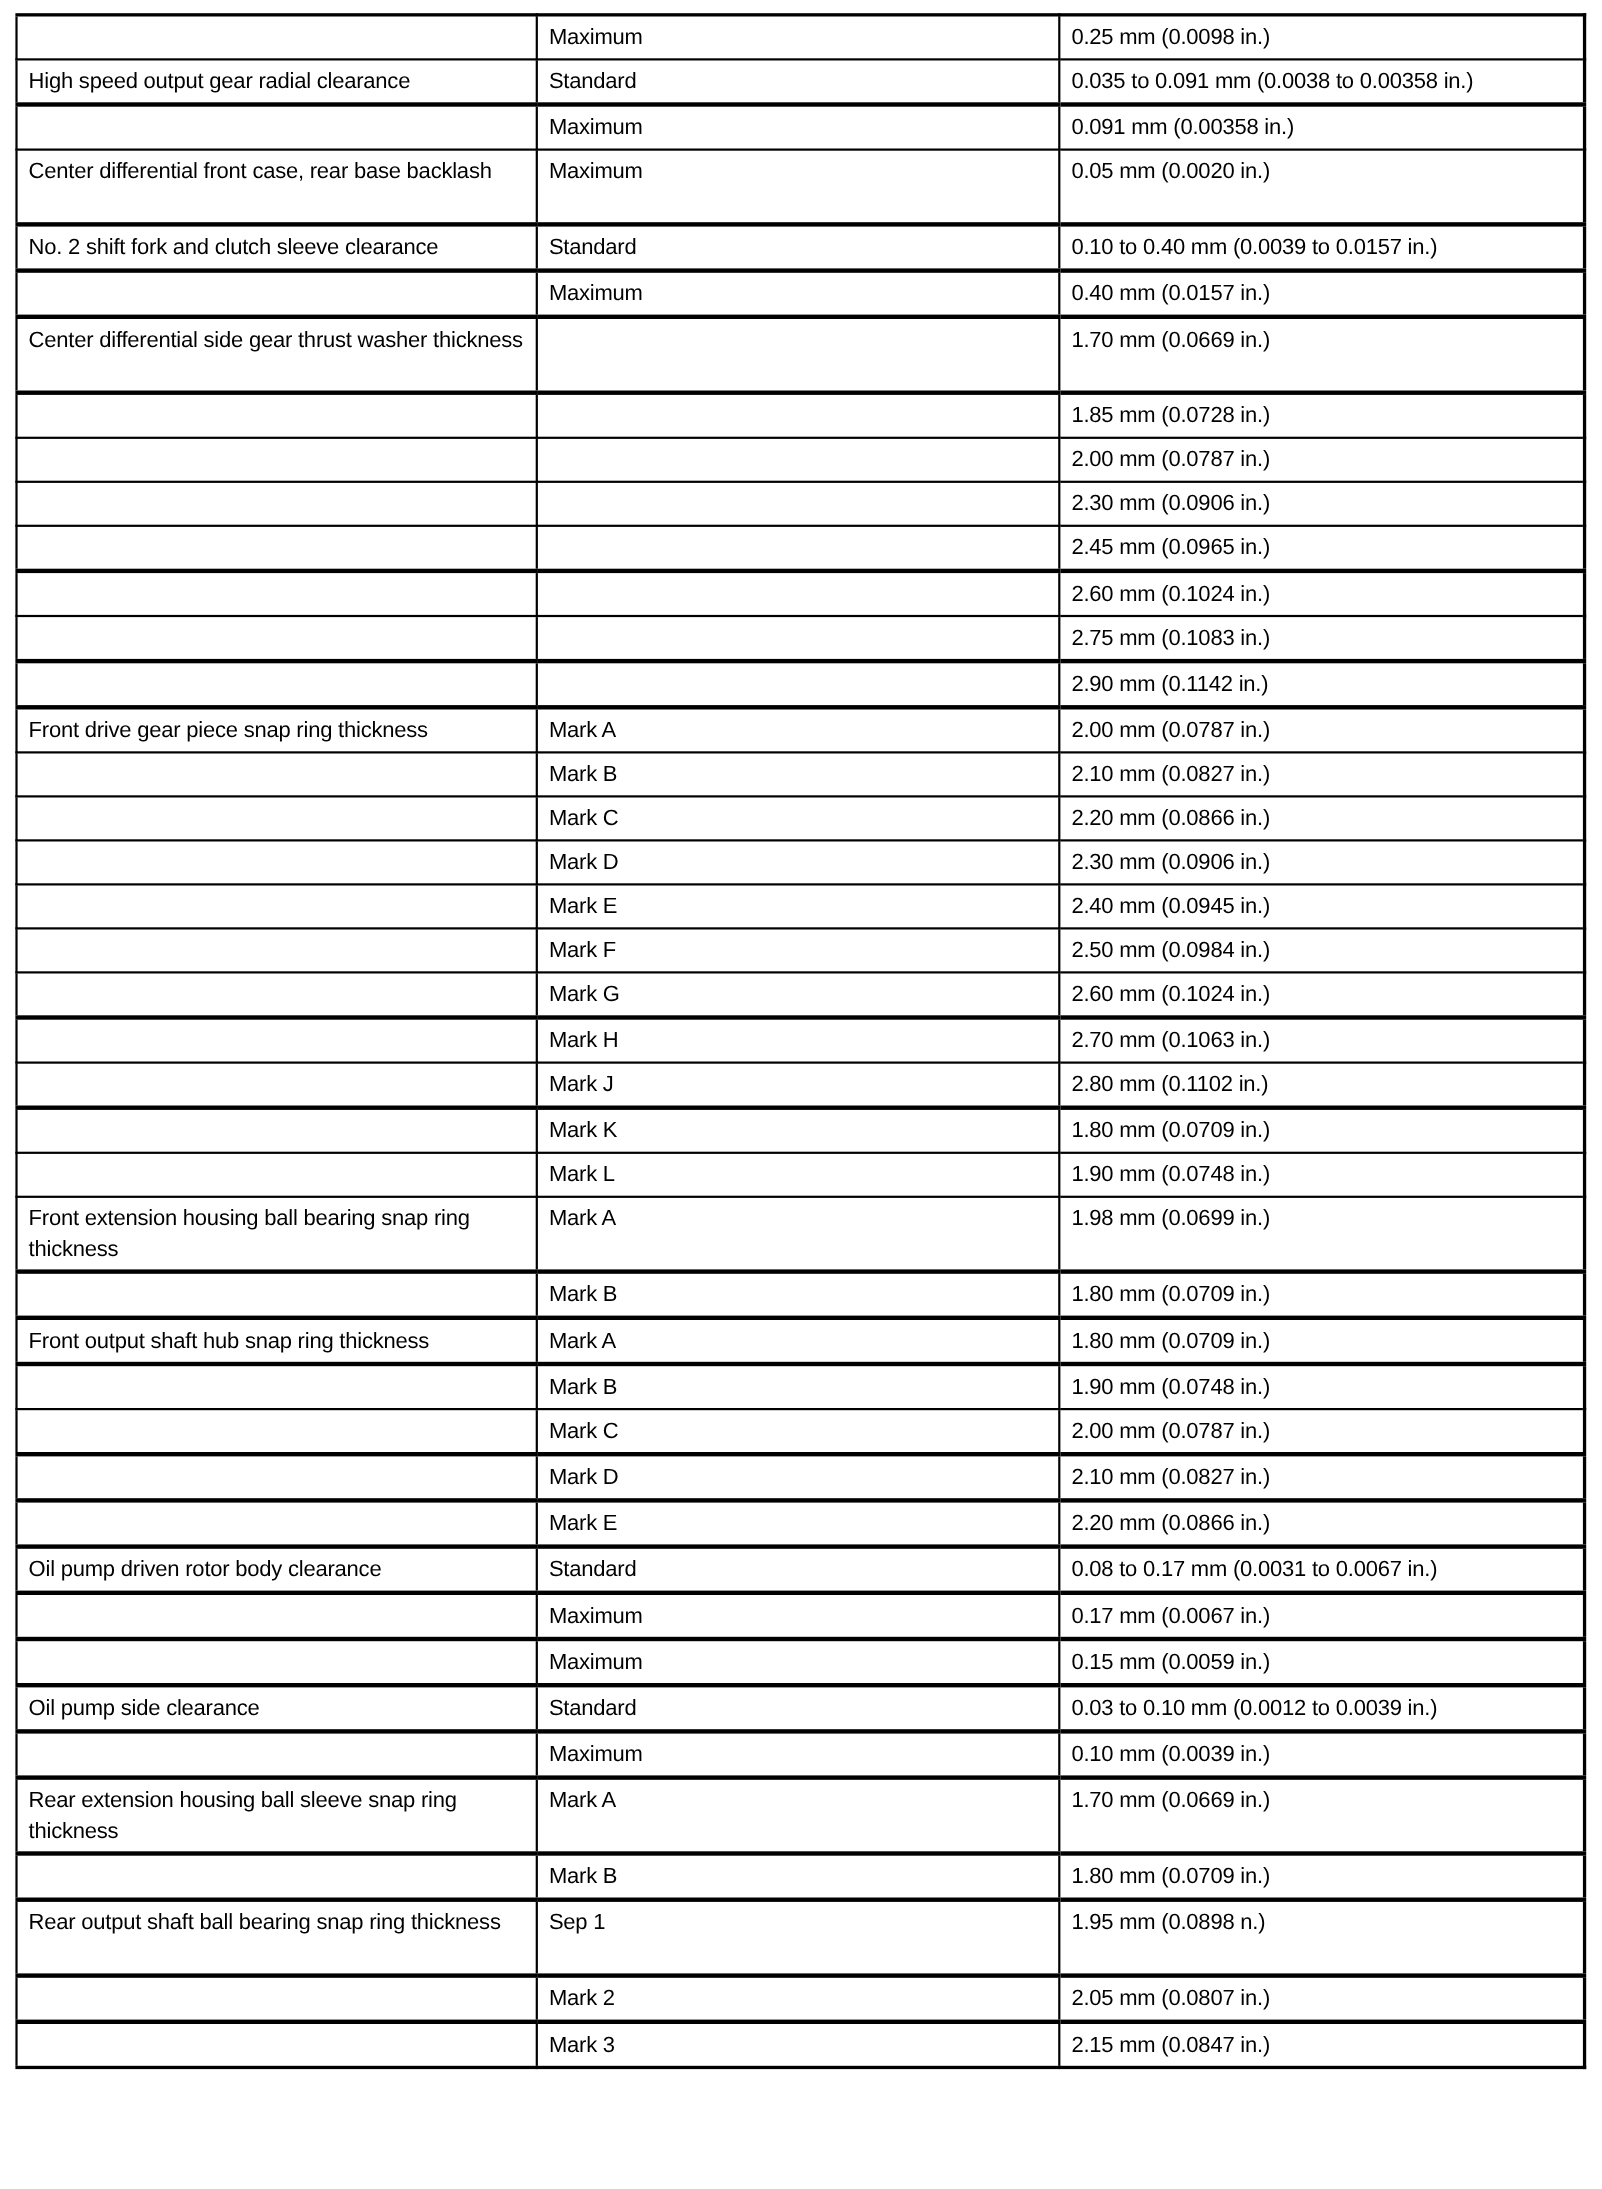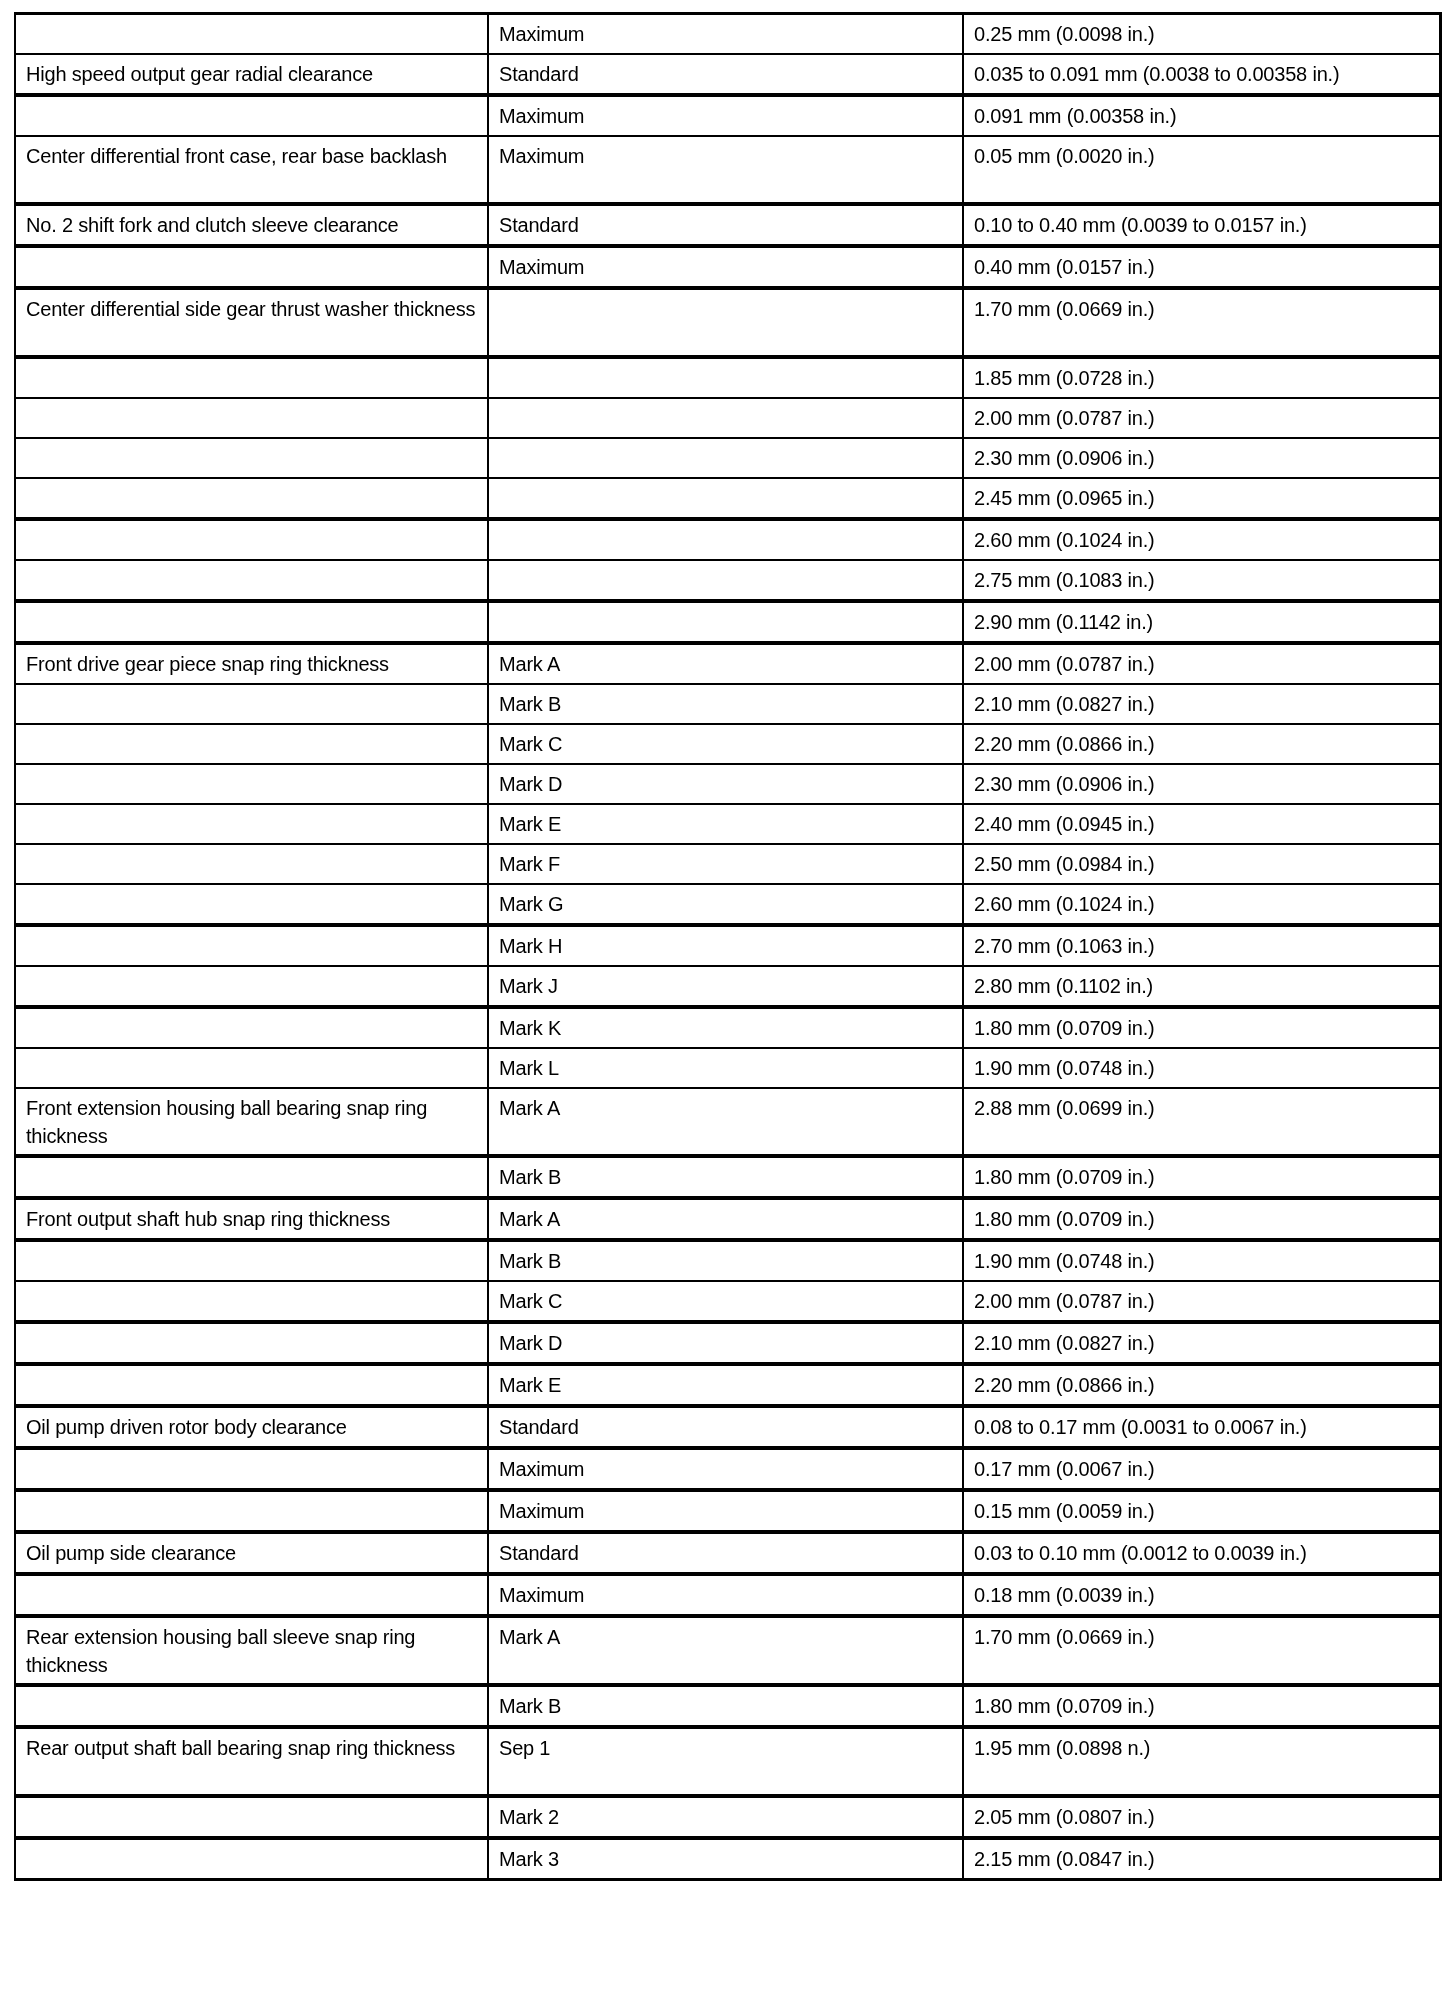--- a/index.html
+++ b/index.html
@@ -155,21 +155,21 @@
     <td>1.80 mm (0.0709 in.)</td>
   </tr>
       <tr>
     <td></td>
     <td>Mark L</td>
     <td>1.90 mm (0.0748 in.)</td>
   </tr>
       <tr class="double">
     <td>Front extension housing ball bearing snap ring thickness</td>
     <td>Mark A</td>
-    <td>2.88 mm (0.0699 in.)</td>
+    <td>1.98 mm (0.0699 in.)</td>
   </tr>
       <tr class="thick">
     <td></td>
     <td>Mark B</td>
     <td>1.80 mm (0.0709 in.)</td>
   </tr>
       <tr class="thick">
     <td>Front output shaft hub snap ring thickness</td>
     <td>Mark A</td>
     <td>1.80 mm (0.0709 in.)</td>
@@ -210,21 +210,21 @@
     <td>0.15 mm (0.0059 in.)</td>
   </tr>
       <tr class="thick">
     <td>Oil pump side clearance</td>
     <td>Standard</td>
     <td>0.03 to 0.10 mm (0.0012 to 0.0039 in.)</td>
   </tr>
       <tr class="thick">
     <td></td>
     <td>Maximum</td>
-    <td>0.18 mm (0.0039 in.)</td>
+    <td>0.10 mm (0.0039 in.)</td>
   </tr>
       <tr class="double thick">
     <td>Rear extension housing ball sleeve snap ring thickness</td>
     <td>Mark A</td>
     <td>1.70 mm (0.0669 in.)</td>
   </tr>
       <tr class="thick">
     <td></td>
     <td>Mark B</td>
     <td>1.80 mm (0.0709 in.)</td>

